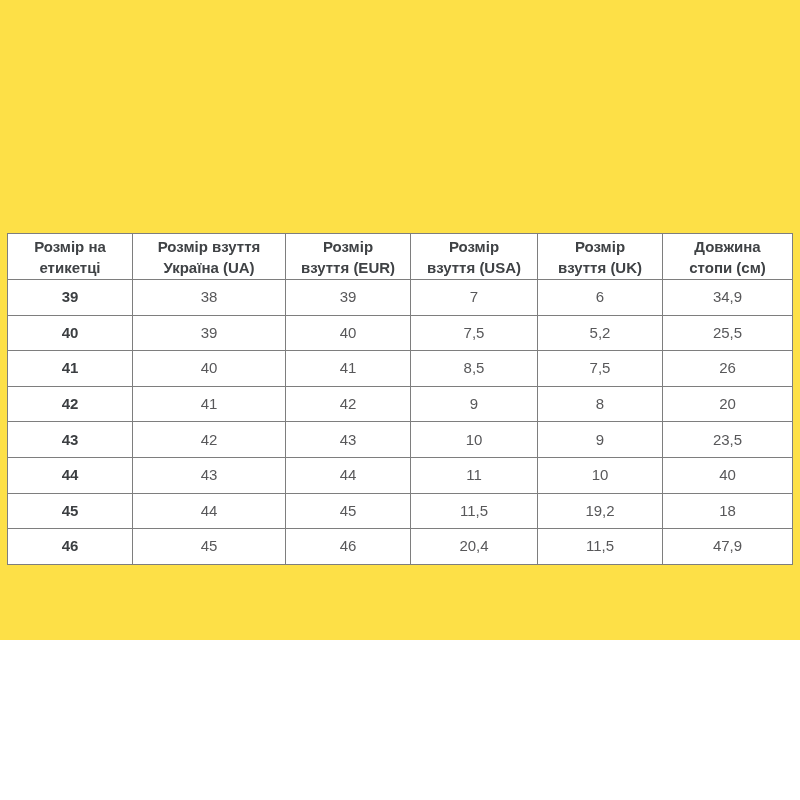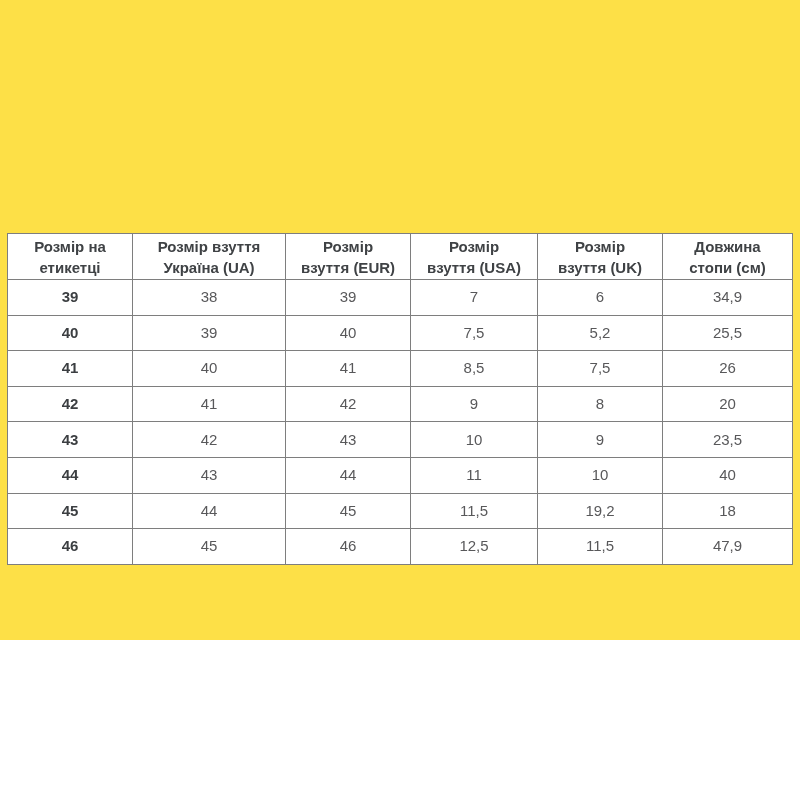--- a/index.html
+++ b/index.html
@@ -133,20 +133,20 @@
             <td>44</td>
             <td>45</td>
             <td>11,5</td>
             <td>19,2</td>
             <td>18</td>
           </tr>
           <tr>
             <td class="row-label">46</td>
             <td>45</td>
             <td>46</td>
-            <td>12,5</td>
+            <td>20,4</td>
             <td>11,5</td>
             <td>47,9</td>
           </tr>
         </tbody>
     </table>
   </div>
 </div>
 
 </body></html>

